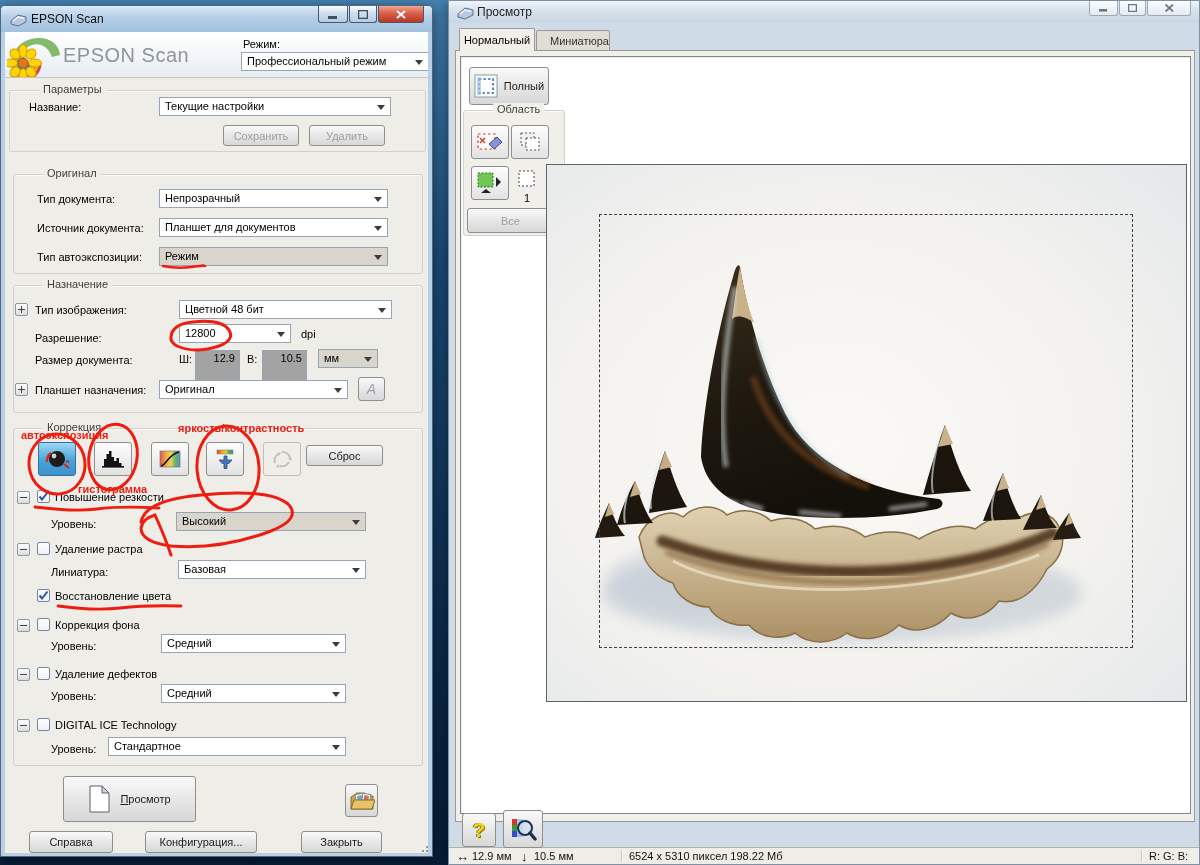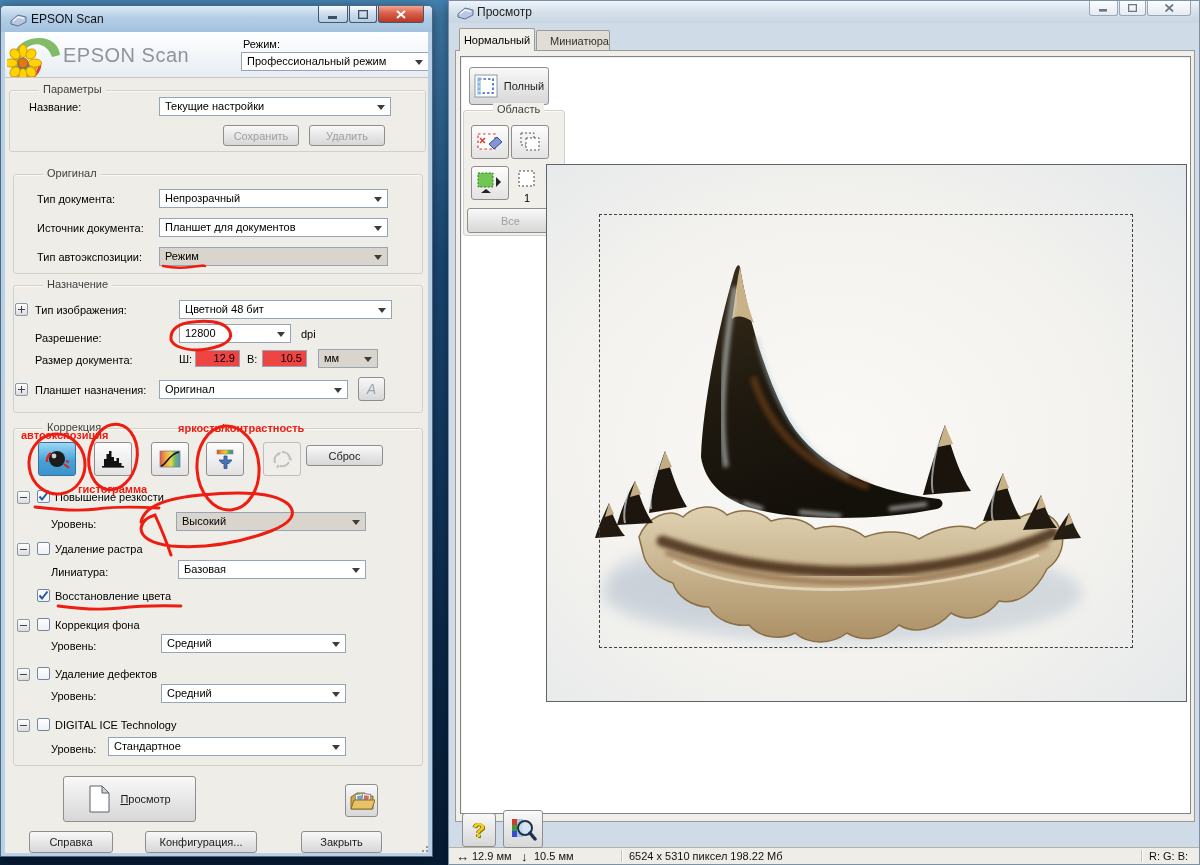--- a/index.html
+++ b/index.html
@@ -27,21 +27,21 @@
   .scan-body { position:absolute; left:4px; right:4px; top:72px; bottom:3px; background:#efede7; }
 
   .gbox { position:absolute; border:1px solid #d3d0c8; border-radius:3px; box-shadow:0 1px 0 #fbfaf7 inset; }
   .glabel { position:absolute; top:-8px; left:8px; background:#efede7; padding:0 4px; font-size:11px; color:#3f3f3f; white-space:nowrap;margin-left:21px; }
 
   .combo { position:absolute; height:19px; background:#fff; border:1px solid #96a5b4;
     font-size:11px; line-height:17px; padding:0 18px 0 5px; white-space:nowrap; overflow:hidden; }
   .combo.gray { background:#d9d5cc; }
   .combo .arr { position:absolute; right:5px; top:7px; width:0; height:0;
     border:4px solid transparent; border-top:5px solid #3c3c3c; }
-  .field { position:absolute; height:17px; background:#ef4444; border:1px solid #96a5b4;
+  .field { position:absolute; height:31px; background:#a3a3a3; border:1px solid #96a5b4;
     font-size:11px; line-height:15px; text-align:right; padding:0 4px; }
 
   .btn { position:absolute; display:flex; align-items:center; justify-content:center;
     font-size:11px; color:#1c1c1c; border:1px solid #8e8e8e; border-radius:3px;
     background:linear-gradient(180deg,#f9f9f9,#e9e9e9 45%,#d7d7d7); }
   .btn.disabled { color:#9f9f9f; }
   .u { text-decoration:underline; }
 
   .exp { position:absolute; width:13px; height:13px; border:1px solid #8a99a8; border-radius:2px;
     background:linear-gradient(180deg,#fff,#dcdcdc); }

